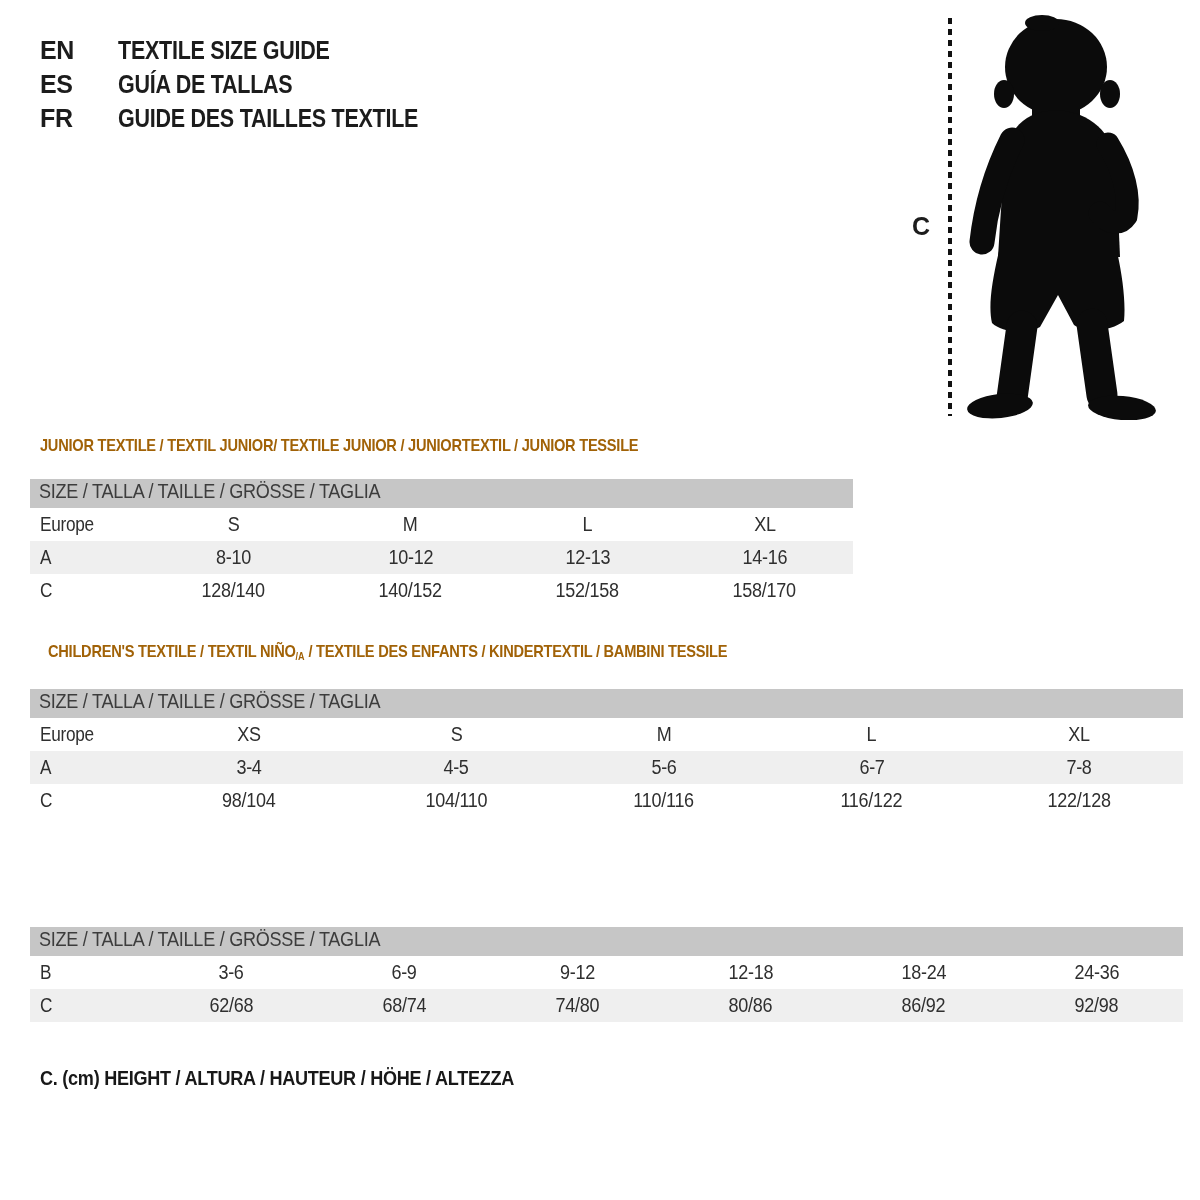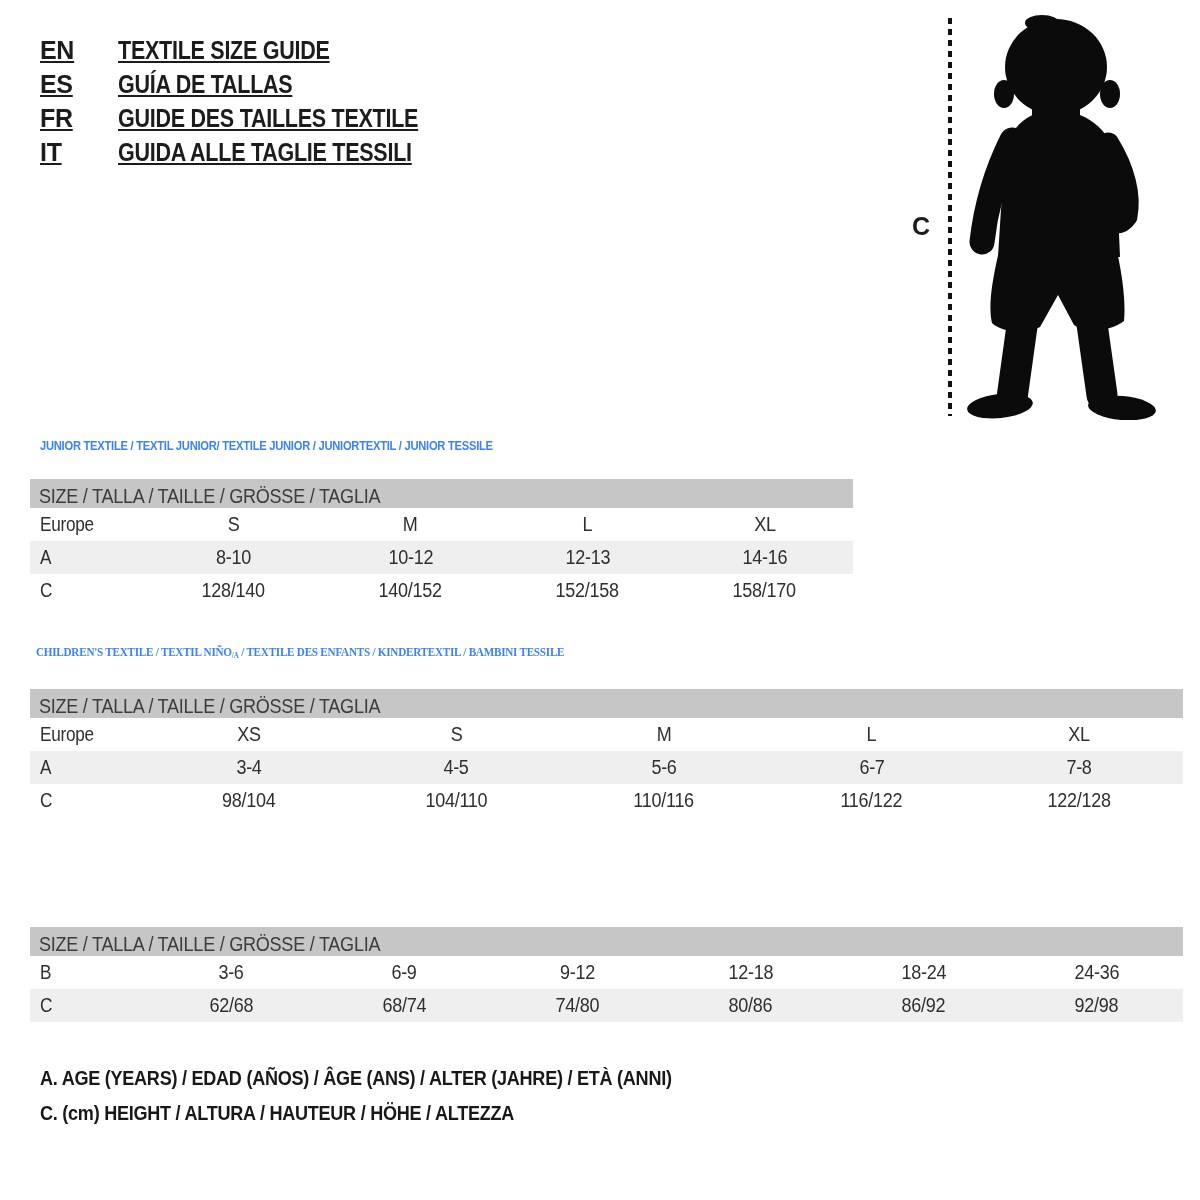--- a/index.html
+++ b/index.html
@@ -14,40 +14,40 @@
     overflow:hidden;
   }
   .abs { position:absolute; }
 
   
   .sqz   { display:inline-block; transform:scaleX(0.86); transform-origin:0 50%; white-space:nowrap; }
   .sqz-c { display:inline-block; transform:scaleX(0.90); transform-origin:50% 50%; white-space:nowrap; }
 
   
   .lang-block { left:40px; top:33px; }
-  .lang-row { display:flex; height:34px; align-items:center; font-weight:bold; font-size:25px;text-decoration:underline; }
+  .lang-row { display:flex; height:34px; align-items:center; font-weight:bold; font-size:25px; }
   .lang-code { width:78px; flex:0 0 78px; }
 
   
   .measure-line {
     left:948px; top:18px; width:4px; height:398px;
     background:repeating-linear-gradient(to bottom,#111 0 6px,transparent 6px 11px);
   }
   .measure-label { left:912px; top:212px; font-weight:bold; font-size:25px; }
   .figure-svg { left:950px; top:10px; }
 
   
-  .section-title { font-weight:bold; font-size:13px; line-height:24px; color:#3b82f6; }
+  .section-title { font-weight:bold; font-size:17px; line-height:24px; color:#a16207; }
   .title-sub { font-size:0.62em; vertical-align:-0.28em; letter-spacing:0; }
   .babies-title .line { display:block; height:34px; }
 
   
   .size-table { position:absolute; }
   .t-head {
-    height:29px; display:flex; align-items:flex-end; padding-left:9px;
+    height:29px; display:flex; align-items:flex-start; padding-left:9px;
     font-size:21px; color:#3c3c3c;
   }
   .t-row { display:flex; align-items:center; height:33px; font-size:20px; color:#2f2f2f;text-decoration:underline; }
   .t-label { width:115px; flex:0 0 115px; padding-left:10px; text-align:left; }
   .t-cell { flex:1 1 0; text-align:center; }
 
   
   .legend { left:40px; top:1066px; }
   .legend-line { display:block; height:35px; font-weight:bold; font-size:21px; color:#181818; }
 </style>
@@ -59,24 +59,20 @@
     <span class="lang-code">EN</span>
     <span class="sqz">TEXTILE SIZE GUIDE</span>
   </div>
   <div class="lang-row">
     <span class="lang-code">ES</span>
     <span class="sqz">GUÍA DE TALLAS</span>
   </div>
   <div class="lang-row">
     <span class="lang-code">FR</span>
     <span class="sqz">GUIDE DES TAILLES TEXTILE</span>
-  </div>
-  <div class="lang-row">
-    <span class="lang-code">IT</span>
-    <span class="sqz">GUIDA ALLE TAGLIE TESSILI</span>
   </div>
 </div>
 
 <div class="abs measure-line"></div>
 <div class="abs measure-label">C</div>
 <svg class="abs figure-svg" width="220" height="410" viewBox="0 0 220 410" aria-hidden="true">
   <g fill="#0b0b0b" stroke="none">
     <ellipse cx="106" cy="57" rx="51" ry="48"></ellipse>
     <ellipse cx="92" cy="13" rx="17" ry="8"></ellipse>
     <ellipse cx="54" cy="84" rx="10" ry="14"></ellipse>
@@ -116,21 +112,21 @@
   </div>
   <div class="t-row">
     <span class="t-label"><span class="sqz">C</span></span>
     <span class="t-cell"><span class="sqz-c">128/140</span></span>
     <span class="t-cell"><span class="sqz-c">140/152</span></span>
     <span class="t-cell"><span class="sqz-c">152/158</span></span>
     <span class="t-cell"><span class="sqz-c">158/170</span></span>
   </div>
 </div>
 
-<div class="abs section-title" style="left:36px; top:640px;font-family:Liberation Serif, serif;">
+<div class="abs section-title" style="left:48px; top:640px;">
   <span class="sqz"><span>CHILDREN'S TEXTILE / TEXTIL NIÑO</span><span class="title-sub">/A</span><span> / TEXTILE DES ENFANTS / KINDERTEXTIL / BAMBINI TESSILE</span></span>
 </div>
 <div class="size-table" style="left:30px; top:689px; width:1153px;">
   <div class="t-head" style="background-color: rgb(198, 198, 198);">
     <span class="sqz">SIZE / TALLA / TAILLE / GRÖSSE / TAGLIA</span>
   </div>
   <div class="t-row">
     <span class="t-label"><span class="sqz">Europe</span></span>
     <span class="t-cell"><span class="sqz-c">XS</span></span>
     <span class="t-cell"><span class="sqz-c">S</span></span>
@@ -176,15 +172,14 @@
     <span class="t-cell"><span class="sqz-c">62/68</span></span>
     <span class="t-cell"><span class="sqz-c">68/74</span></span>
     <span class="t-cell"><span class="sqz-c">74/80</span></span>
     <span class="t-cell"><span class="sqz-c">80/86</span></span>
     <span class="t-cell"><span class="sqz-c">86/92</span></span>
     <span class="t-cell"><span class="sqz-c">92/98</span></span>
   </div>
 </div>
 
 <div class="abs legend">
-  <span class="legend-line"><span class="sqz">A. AGE (YEARS) / EDAD (AÑOS) / ÂGE (ANS) / ALTER (JAHRE) / ETÀ (ANNI)</span></span>
   <span class="legend-line"><span class="sqz">C. (cm) HEIGHT / ALTURA / HAUTEUR / HÖHE / ALTEZZA</span></span>
 </div>
 
 </body></html>

